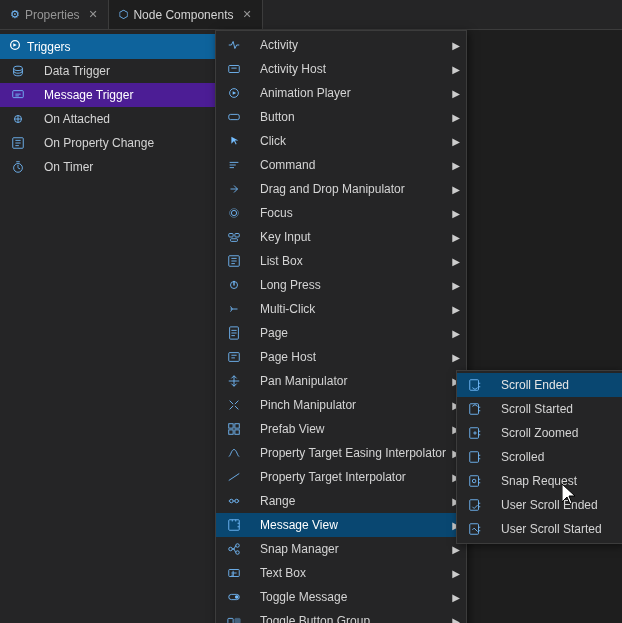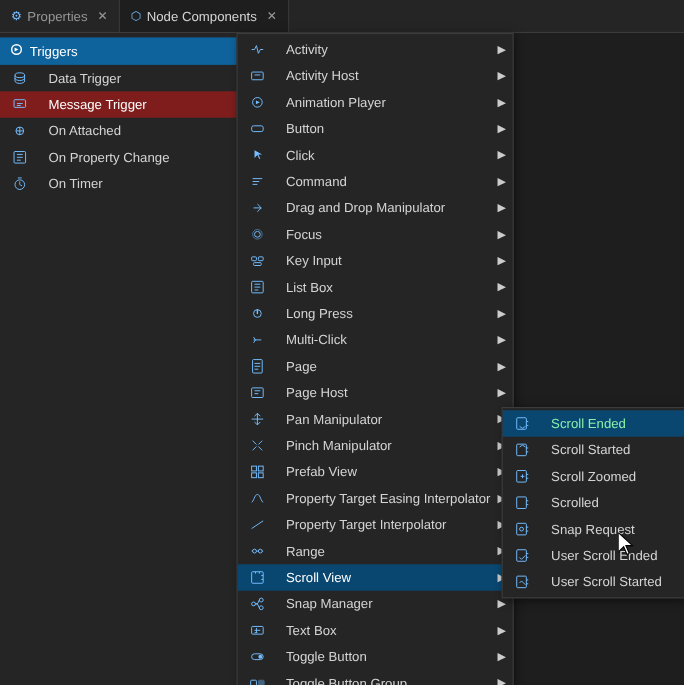--- a/index.html
+++ b/index.html
@@ -85,21 +85,21 @@
       align-items: center;
       padding: 4px 20px 4px 10px;
       gap: 18px;
       cursor: pointer;
       font-size: 12px;
       color: #d4d4d4;
       position: relative;
       white-space: nowrap;
     }
     .menu-item.active, .menu-item.highlighted {
-      background: #7f1d1d;
+      background: #4c1d95;
       color: #fff;
     }
     .menu-item .menu-icon {
       width: 16px;
       height: 16px;
       flex-shrink: 0;
       display: flex;
       align-items: center;
       justify-content: center;
       color: #75beff;
@@ -432,21 +432,21 @@
     <span class="submenu-arrow">▶</span>
   </div>
 
   <div class="menu-item highlighted" style="background:#094771; color:#fff;">
     <span class="menu-icon">
         <svg class="icon-svg" viewBox="0 0 16 16">
           <rect x="2" y="2" width="12" height="12" rx="1" stroke="#75beff" stroke-width="1" fill="none"></rect>
           <path d="M14 6H12M14 10H12M6 2V4M10 2V4" stroke="#75beff" stroke-width="1"></path>
         </svg>
       </span>
-    <span>Scroll View</span>
+    <span>Message View</span>
     <span class="submenu-arrow">▶</span>
   </div>
   <div class="menu-item">
     <span class="menu-icon">
         <svg class="icon-svg" viewBox="0 0 16 16">
           <circle cx="4" cy="8" r="2" stroke="#75beff" stroke-width="1" fill="none"></circle>
           <circle cx="12" cy="4" r="2" stroke="#75beff" stroke-width="1" fill="none"></circle>
           <circle cx="12" cy="12" r="2" stroke="#75beff" stroke-width="1" fill="none"></circle>
           <path d="M6 8h2l2-4M6 8h2l2 4" stroke="#75beff" stroke-width="1" fill="none"></path>
         </svg>
@@ -465,38 +465,38 @@
     <span>Text Box</span>
     <span class="submenu-arrow">▶</span>
   </div>
   <div class="menu-item">
     <span class="menu-icon">
         <svg class="icon-svg" viewBox="0 0 16 16">
           <rect x="2" y="5" width="12" height="6" rx="3" stroke="#75beff" stroke-width="1" fill="none"></rect>
           <circle cx="11" cy="8" r="2" fill="#75beff"></circle>
         </svg>
       </span>
-    <span>Toggle Button</span>
+    <span>Toggle Message</span>
     <span class="submenu-arrow">▶</span>
   </div>
   <div class="menu-item">
     <span class="menu-icon">
         <svg class="icon-svg" viewBox="0 0 16 16">
           <rect x="1" y="5" width="6" height="6" rx="1" stroke="#75beff" stroke-width="1" fill="none"></rect>
           <rect x="9" y="5" width="6" height="6" rx="1" stroke="#75beff" stroke-width="1" fill="#75beff" opacity="0.4"></rect>
         </svg>
       </span>
     <span>Toggle Button Group</span>
     <span class="submenu-arrow">▶</span>
   </div>
 </div>
 
 <div class="menu-level3">
 
-  <div class="menu-item selected-highlight" style="background:#094771; color:#86efac;">
+  <div class="menu-item selected-highlight" style="background:#094771; color:#e5e5e5;">
     <span class="menu-icon">
         <svg class="icon-svg" viewBox="0 0 16 16">
           <rect x="2" y="2" width="10" height="12" rx="1" stroke="#75beff" stroke-width="1" fill="none"></rect>
           <path d="M14 6h-2M14 10h-2" stroke="#75beff" stroke-width="1"></path>
           <path d="M5 11l3 2 3-2" stroke="#75beff" stroke-width="1" fill="none"></path>
         </svg>
       </span>
     <span>Scroll Ended</span>
   </div>
   <div class="menu-item">

